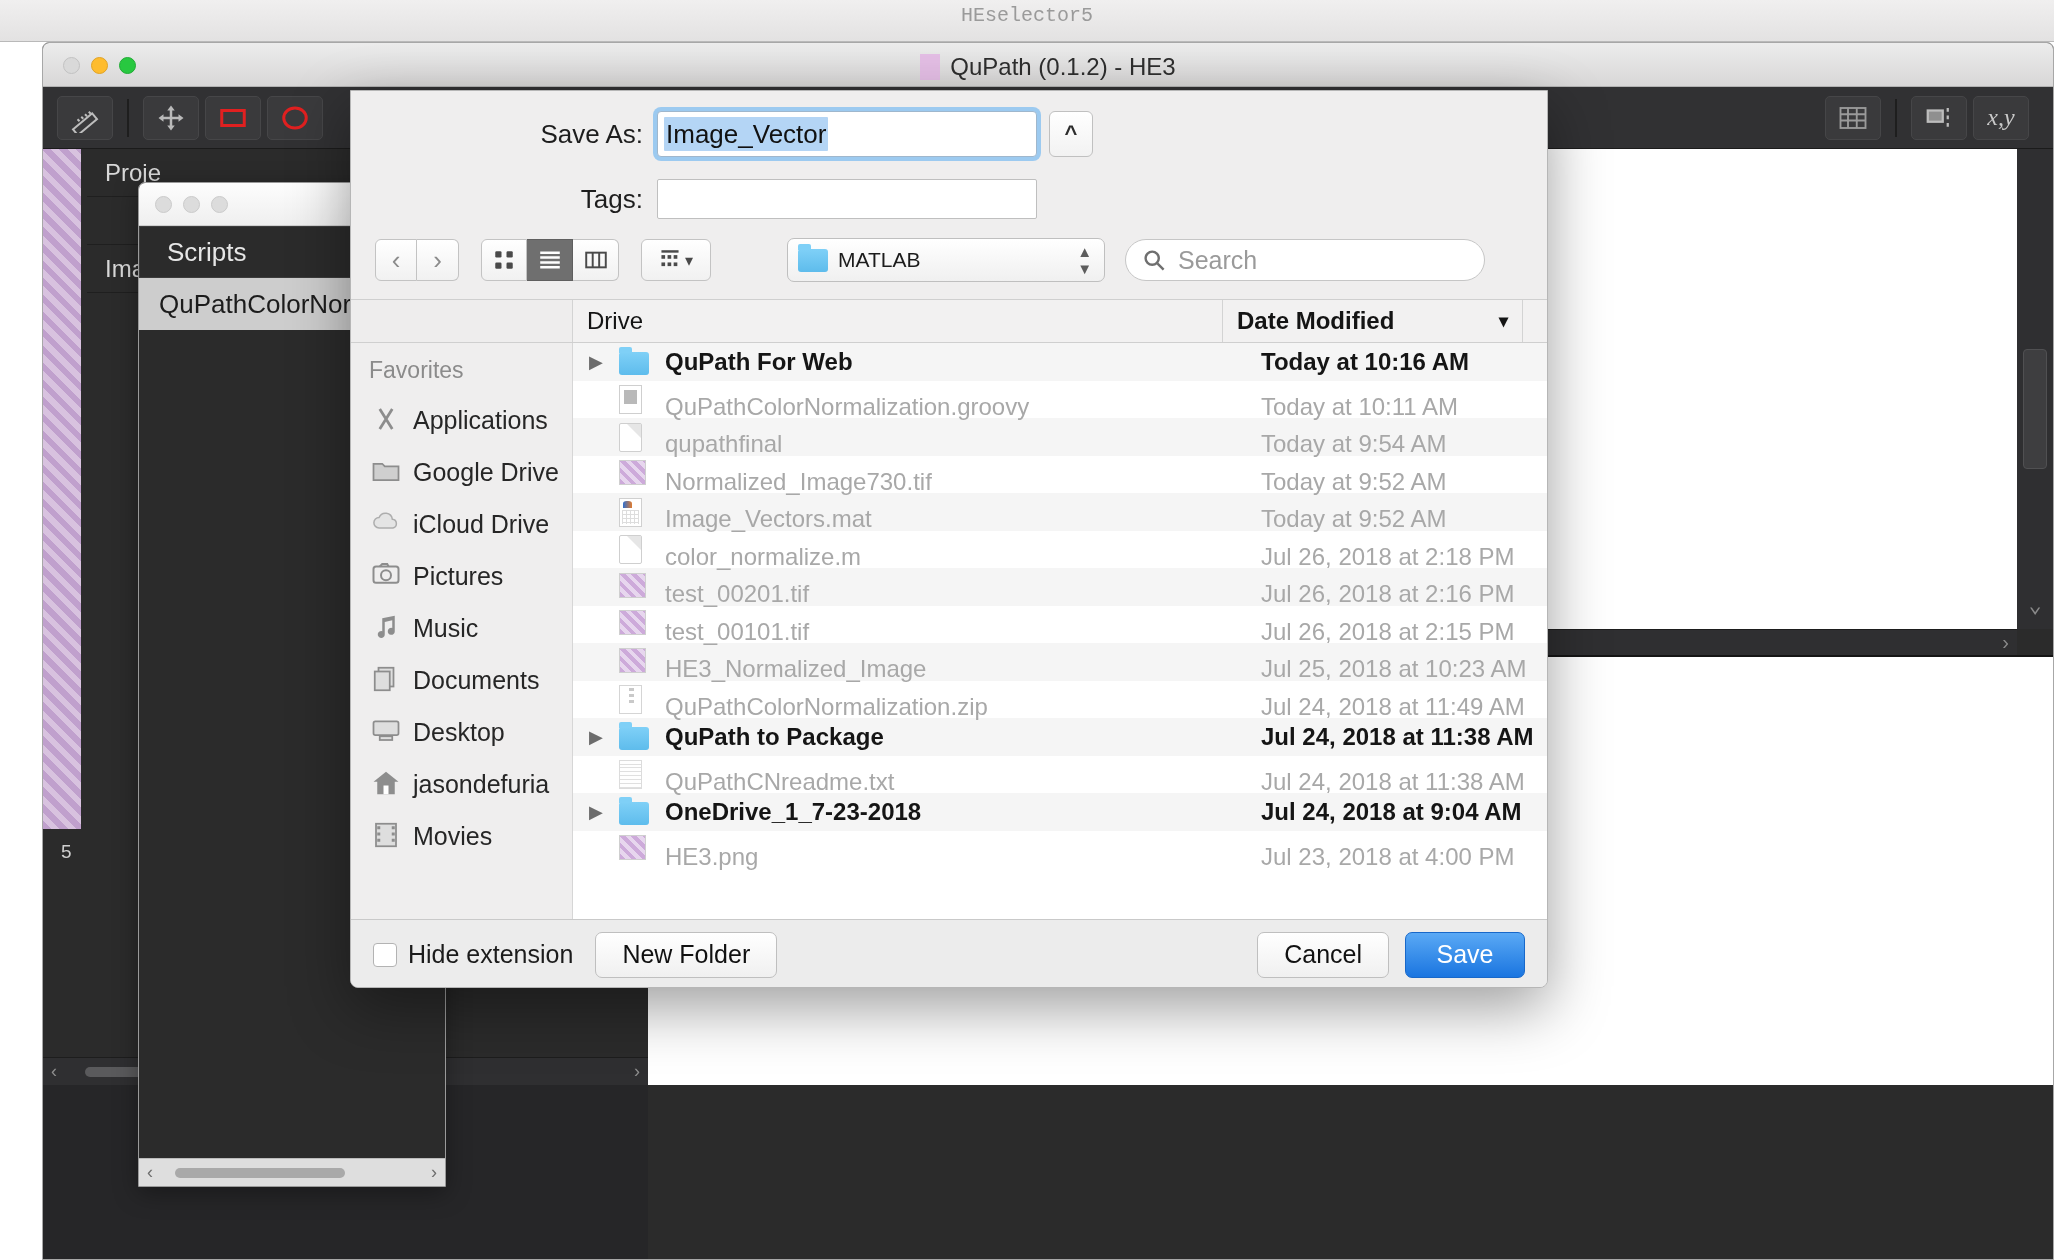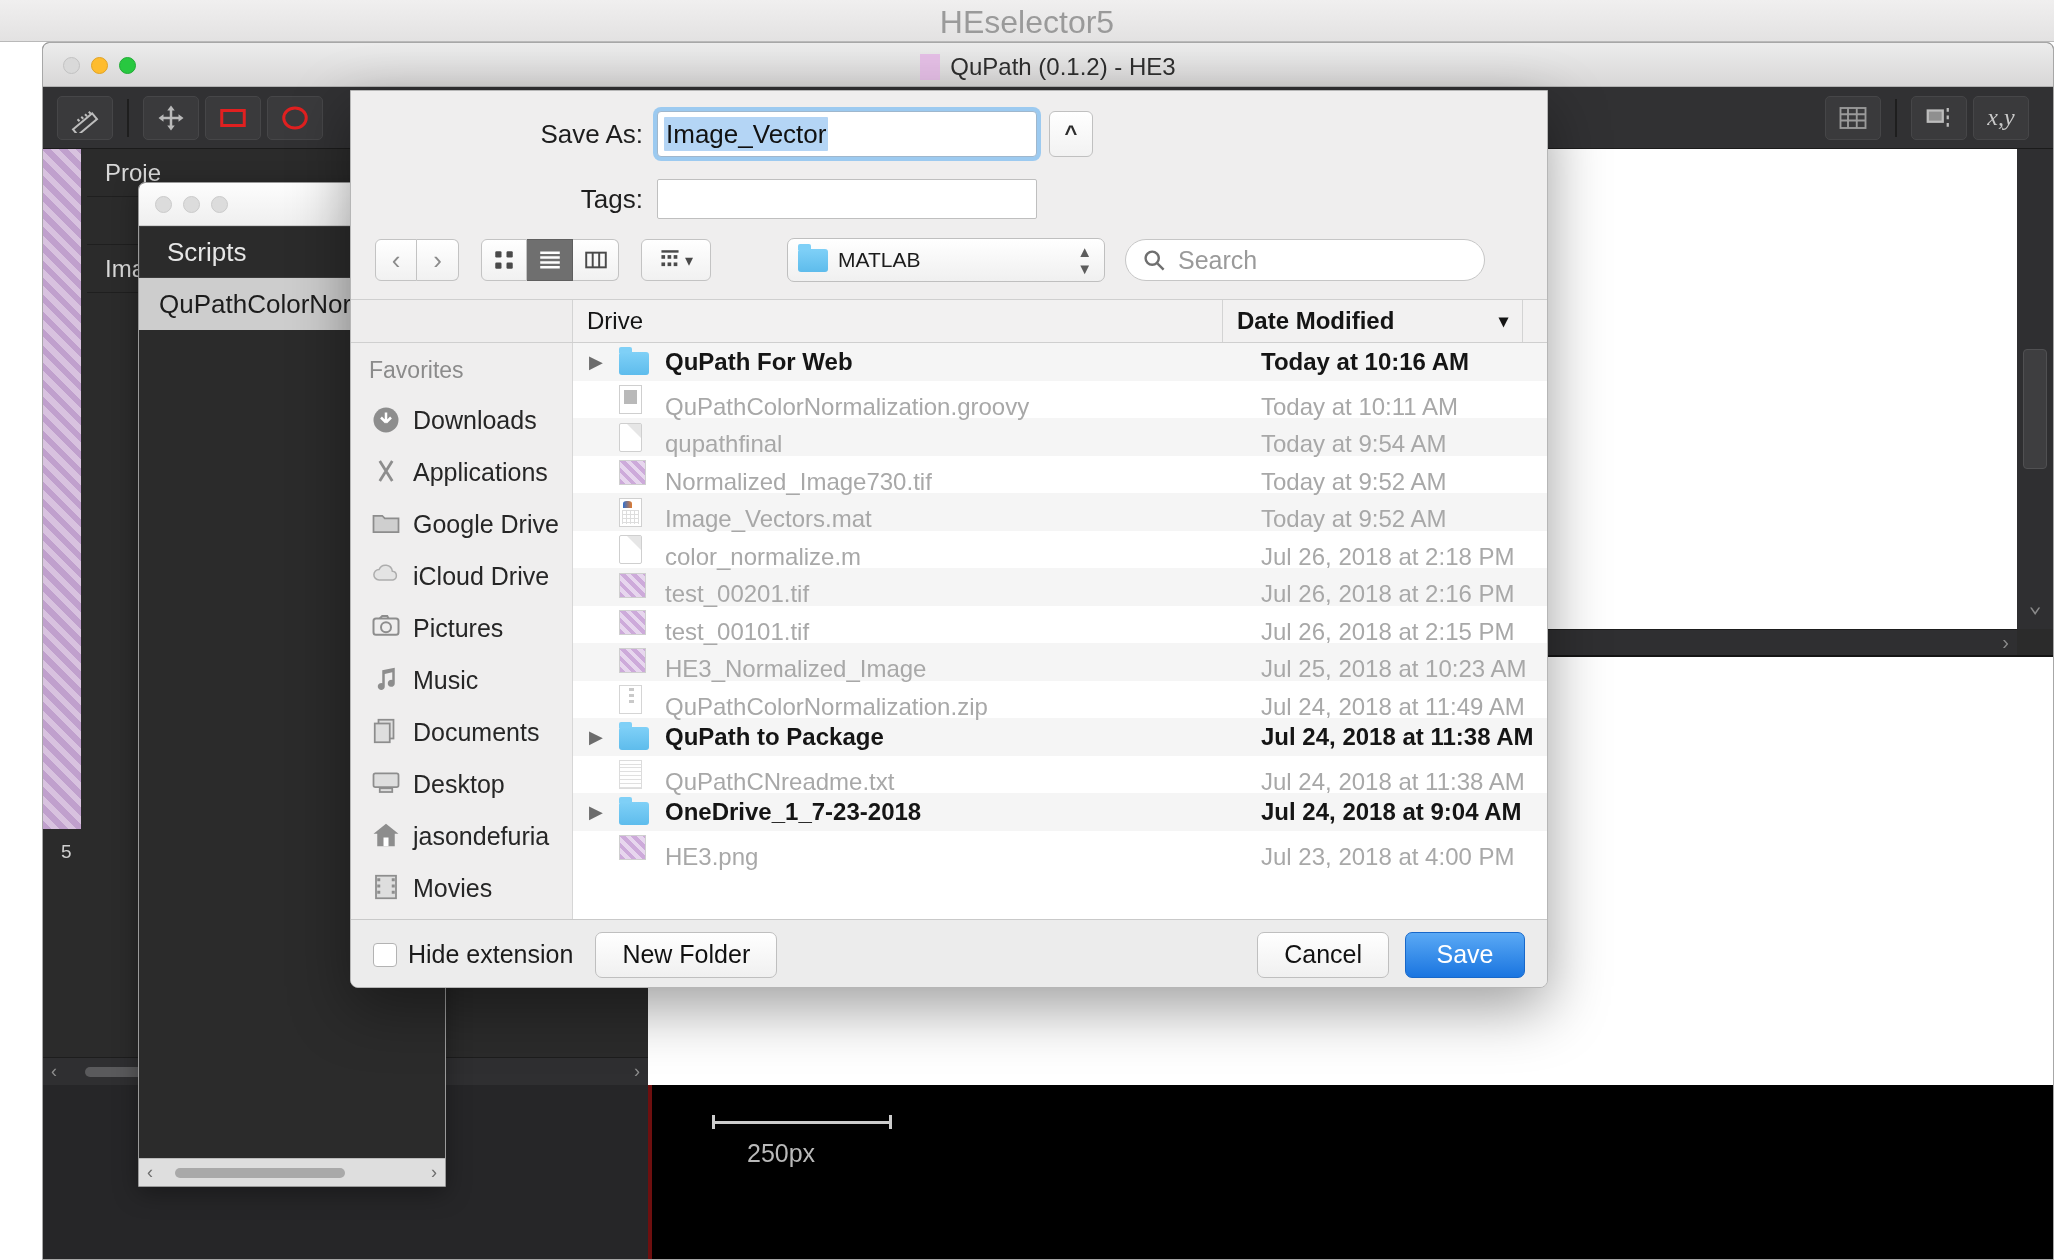--- a/index.html
+++ b/index.html
@@ -12,21 +12,21 @@
   #root { position: relative; width: 2054px; height: 1260px; }
 
   
   .heselector-bar {
     position: absolute; left: 0; top: 0; width: 2054px; height: 42px;
     background: linear-gradient(#f0efef, #e3e2e2);
     border-bottom: 1px solid #b9b9b9;
   }
   .heselector-title {
     position: absolute; left: 0; top: 4px; width: 2054px;
-    text-align: center; font-size: 32px; color: #9a9a9a;
+    text-align: center; font-size: 20px; color: #9a9a9a; font-family: Liberation Mono, monospace;
   }
 
   
   .qupath-win {
     position: absolute; left: 42px; top: 42px;
     width: 2012px; height: 1218px;
     background: #2b2b2b;
     border: 1px solid #a7a7a7;
     border-radius: 7px 7px 0 0;
     overflow: hidden;
@@ -546,24 +546,20 @@
           <span class="arrow">›</span>
         </div>
 
         <div class="console-pane">
           <div class="nan-row">NaN    NaN    NaN</div>
           <div class="nan-row">NaN    NaN    NaN</div>
           <div class="info-line">INFO: Color Normalize Function Complete</div>
         </div>
       </div>
 
-      <div class="qp-viewer">
-        <div class="scalebar"></div>
-        <div class="scale-label">250px</div>
-      </div>
     </div>
   </div>
 
   <div class="scripts-win">
     <div class="scripts-titlebar">
       <div class="tl inactive"></div>
       <div class="tl inactive"></div>
       <div class="tl inactive"></div>
     </div>
     <div class="scripts-item header">Scripts</div>
@@ -668,28 +664,20 @@
         <span>Date Modified</span>
         <span style="font-size:18px">▾</span>
       </div>
       <div class="c-end"></div>
     </div>
 
     <div class="sheet-main">
       <div class="sidebar">
         <div class="side-head">Favorites</div>
 
-        <div class="side-item">
-          <span class="side-ico">
-            <svg width="30" height="30" viewBox="0 0 24 24">
-                <circle cx="12" cy="12" r="10" fill="#8d8d8d"></circle>
-              <path d="M12 6v8m0 0l-4-4m4 4l4-4" stroke="#fff" stroke-width="2" fill="none"></path>
-              </svg></span>
-          <span>Downloads</span>
-        </div>
 
         <div class="side-item">
           <span class="side-ico">
             <svg width="30" height="28" viewBox="0 0 24 22">
                 <g stroke="#8d8d8d" stroke-width="2.2" fill="none">
               <path d="M7 3l10 16M17 3L7 19"></path>
                 </g>
               </svg></span>
           <span>Applications</span>
         </div>

